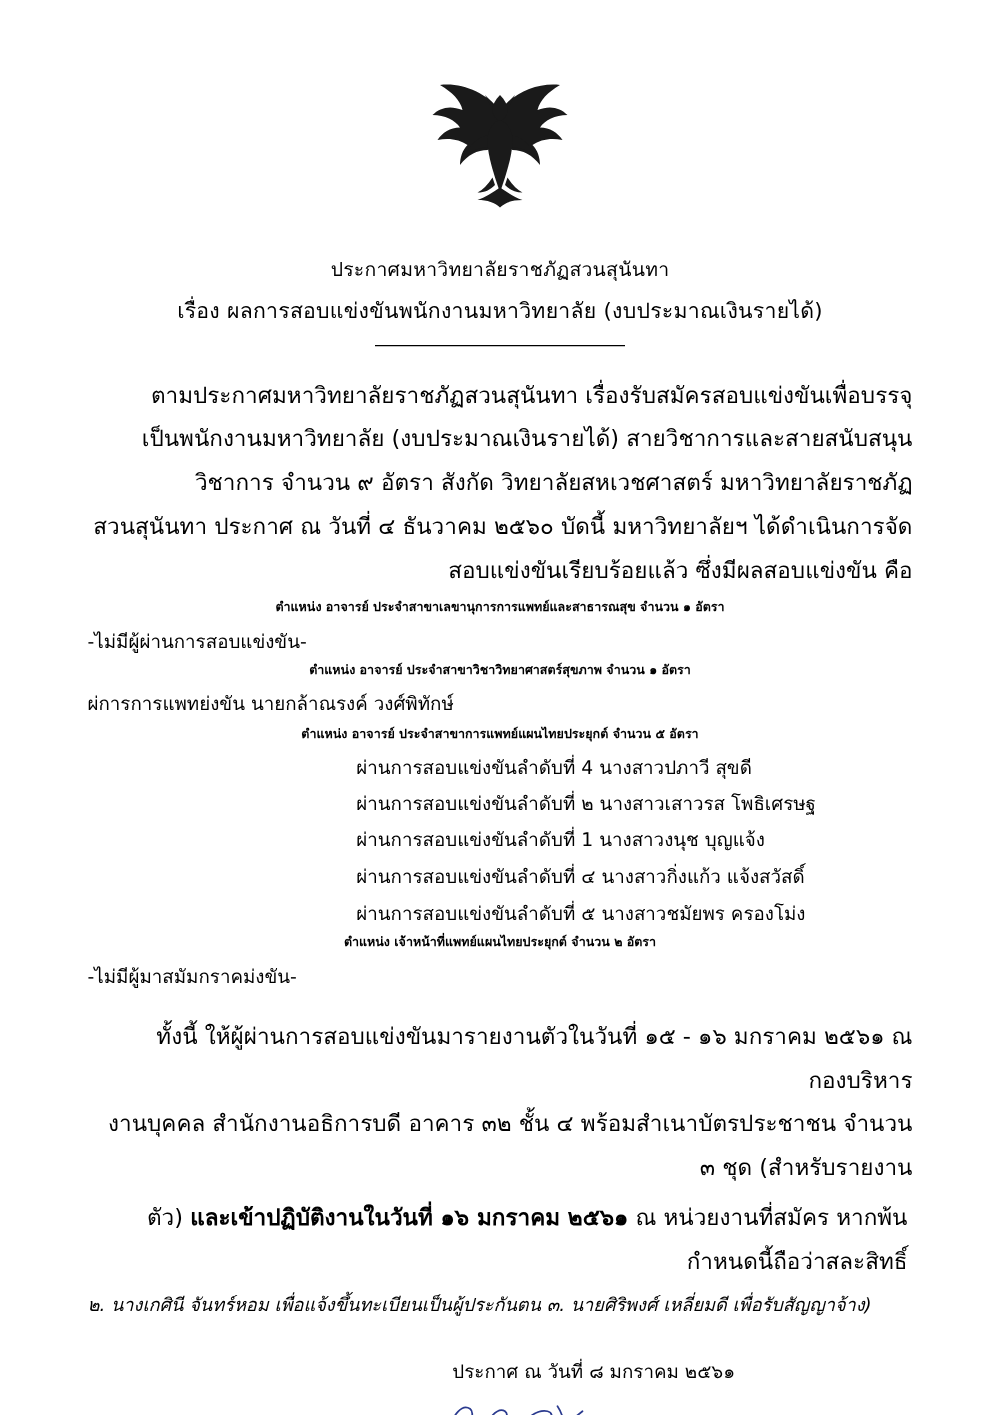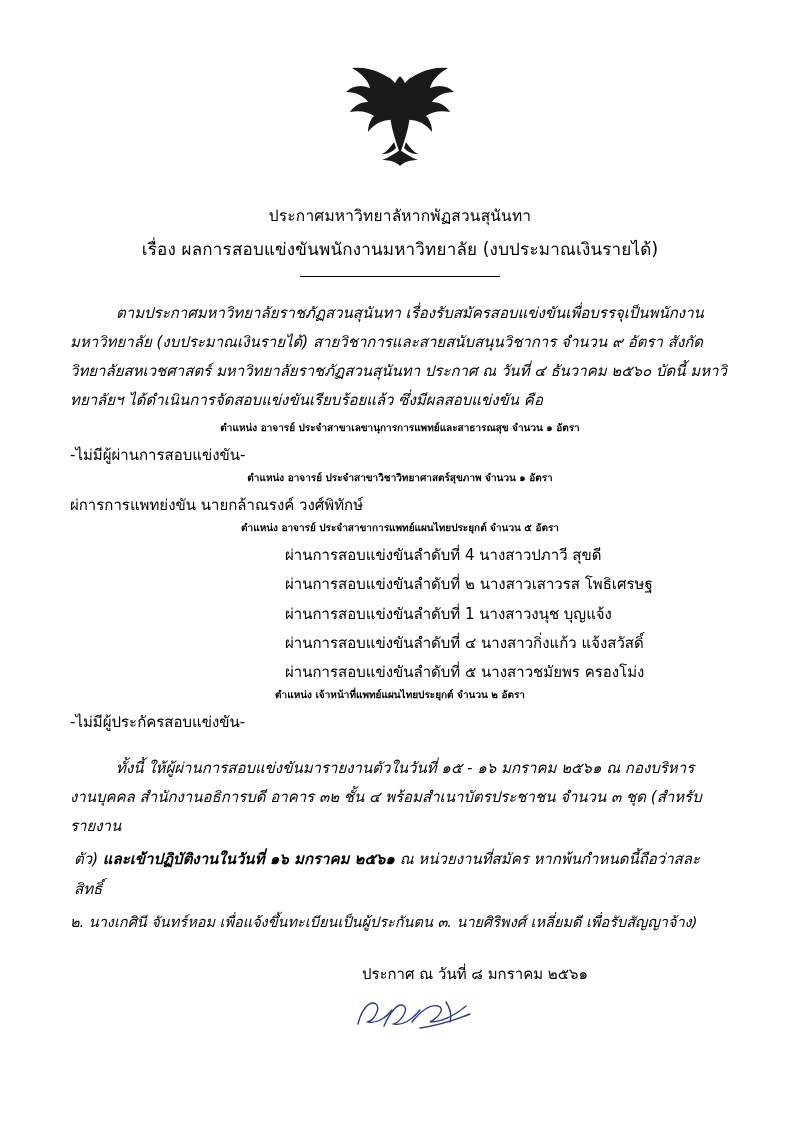--- a/index.html
+++ b/index.html
@@ -57,25 +57,24 @@
     margin-bottom: 22px;
   }
   .rule {
     width: 200px;
     height: 1px;
     background: #000;
   }
 
   
   .para {
-    font-size: 15px;
+    font-size: 18px;
     line-height: 1.95;
-    text-align: left;
+    text-align: right;
     margin: 0 0 4px 0;
-    font-style: italic;
   }
   .para.indent {
     text-indent: 46px;
   }
   .section-head {
     text-align: center;
     font-weight: bold;
     font-size: 10px;
     margin-bottom: 6px;
   }
@@ -137,21 +136,21 @@
         <path d="M70 50 C78 52, 84 58, 88 66 C82 62, 76 60, 70 60 Z"></path>
 
         <path d="M60 92 C54 96, 48 100, 42 102 C50 102, 56 104, 60 108 C64 104, 70 102, 78 102 C72 100, 66 96, 60 92 Z"></path>
 
         <path d="M54 84 C50 90, 46 94, 42 96 C48 96, 52 94, 56 90 Z"></path>
         <path d="M66 84 C70 90, 74 94, 78 96 C72 96, 68 94, 64 90 Z"></path>
       </g>
     </svg>
   </div>
 
-  <div class="doc-title">ประกาศมหาวิทยาลัหากพัฏสวนสุนันทา</div>
+  <div class="doc-title">ประกาศมหาวิทยาลัยราชภัฏสวนสุนันทา</div>
   <div class="doc-subject">เรื่อง   ผลการสอบแข่งขันพนักงานมหาวิทยาลัย (งบประมาณเงินรายได้)</div>
 
   <div class="rule-wrap">
     <div class="rule"></div>
   </div>
 
   <p class="para indent">ตามประกาศมหาวิทยาลัยราชภัฏสวนสุนันทา เรื่องรับสมัครสอบแข่งขันเพื่อบรรจุเป็นพนักงานมหาวิทยาลัย (งบประมาณเงินรายได้) สายวิชาการและสายสนับสนุนวิชาการ จำนวน ๙ อัตรา สังกัด วิทยาลัยสหเวชศาสตร์ มหาวิทยาลัยราชภัฏสวนสุนันทา ประกาศ ณ วันที่ ๔ ธันวาคม ๒๕๖๐ บัดนี้  มหาวิทยาลัยฯ ได้ดำเนินการจัดสอบแข่งขันเรียบร้อยแล้ว ซึ่งมีผลสอบแข่งขัน คือ</p>
 
   <div class="section-head">ตำแหน่ง อาจารย์ ประจำสาขาเลขานุการการแพทย์และสาธารณสุข จำนวน ๑ อัตรา</div>
   <div class="result-line short">-ไม่มีผู้ผ่านการสอบแข่งขัน-</div>
@@ -160,21 +159,21 @@
   <div class="result-line short">ผ่การการแพทย่งขัน   นายกล้าณรงค์ วงศ์พิทักษ์</div>
 
   <div class="section-head">ตำแหน่ง อาจารย์ ประจำสาขาการแพทย์แผนไทยประยุกต์ จำนวน ๕ อัตรา</div>
   <div class="result-line">ผ่านการสอบแข่งขันลำดับที่ 4 นางสาวปภาวี สุขดี</div>
   <div class="result-line">ผ่านการสอบแข่งขันลำดับที่ ๒ นางสาวเสาวรส โพธิเศรษฐ</div>
   <div class="result-line">ผ่านการสอบแข่งขันลำดับที่ 1 นางสาวงนุช บุญแจ้ง</div>
   <div class="result-line">ผ่านการสอบแข่งขันลำดับที่ ๔ นางสาวกิ่งแก้ว แจ้งสวัสดิ์</div>
   <div class="result-line">ผ่านการสอบแข่งขันลำดับที่ ๕ นางสาวชมัยพร ครองโม่ง</div>
 
   <div class="section-head">ตำแหน่ง เจ้าหน้าที่แพทย์แผนไทยประยุกต์ จำนวน ๒ อัตรา</div>
-  <div class="result-line short">-ไม่มีผู้ประกัครสอบแข่งขัน-</div>
+  <div class="result-line short">-ไม่มีผู้มาสมัมกราคม่งขัน-</div>
 
   <div style="height:16px"></div>
   <p class="para indent" style="text-indent:46px; margin-bottom:0;">ทั้งนี้ ให้ผู้ผ่านการสอบแข่งขันมารายงานตัวในวันที่ ๑๕ - ๑๖ มกราคม ๒๕๖๑ ณ กองบริหาร</p>
   <p class="para" style="margin:0;">งานบุคคล สำนักงานอธิการบดี  อาคาร ๓๒ ชั้น ๔ พร้อมสำเนาบัตรประชาชน จำนวน ๓ ชุด (สำหรับรายงาน</p>
   <p class="para" style="margin:4px;"><span>ตัว) </span><span class="bold">และเข้าปฏิบัติงานในวันที่ ๑๖ มกราคม ๒๕๖๑</span><span> ณ หน่วยงานที่สมัคร หากพ้นกำหนดนี้ถือว่าสละสิทธิ์</span></p>
 
   <div class="note">๒. นางเกศินี จันทร์หอม เพื่อแจ้งขึ้นทะเบียนเป็นผู้ประกันตน ๓. นายศิริพงศ์ เหลี่ยมดี เพื่อรับสัญญาจ้าง)</div>
 
   <div class="closing">ประกาศ ณ  วันที่  ๘ มกราคม ๒๕๖๑</div>
 

